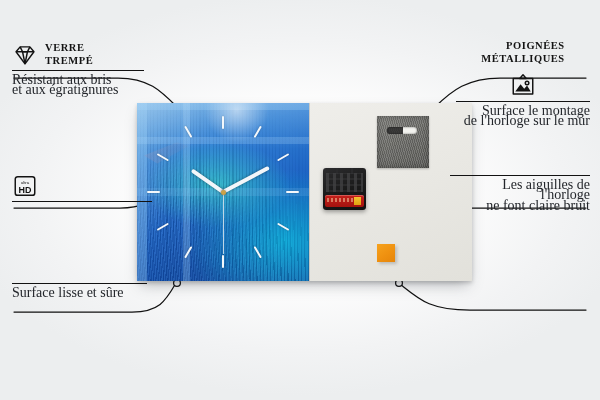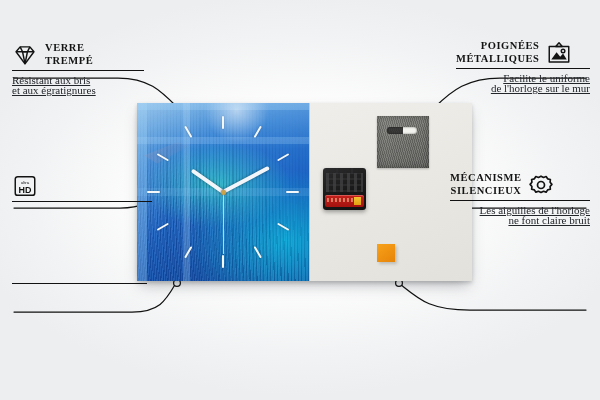--- a/index.html
+++ b/index.html
@@ -166,27 +166,26 @@
   .co-head { display:flex; align-items:center; gap:7px; }
   .co-title {
     font-family:"Liberation Serif", serif;
     font-weight:bold; font-size:10.5px; line-height:12.5px;
     letter-spacing:.55px; color:#131313; text-transform:uppercase;
     white-space:pre-line;
   }
   .co-rule { height:1.2px; background:#121212; margin:3px 0 3.5px; }
   .co-sub {
     font-family:"Liberation Serif", serif;
-    font-size:11px; line-height:10.5px; color:#23262b;
+    font-size:14px; line-height:10.5px; color:#23262b;
     white-space:pre-line;
-    text-decoration:underline;
   }
   .left  .co-head { justify-content:flex-start; }
   .left  .co-title, .left .co-sub { text-align:left; }
-  .right .co-head { justify-content:flex-start; }
+  .right .co-head { justify-content:flex-end;flex-direction:column; }
   .right .co-title, .right .co-sub { text-align:right; }
 
   .ico { width:26px; height:24px; flex:0 0 26px; color:#131313; }
   .ico svg { display:block; width:100%; height:100%; }
 
   
   #co-verre       { left:12px;  top:42px;  width:132px; }
   #co-impression  { left:12px;  top:174px; width:140px; }
   #co-bords       { left:12px;  top:280px; width:135px; }
   #co-poignees    { right:10px; top:40px;  width:134px; }
@@ -293,54 +292,43 @@
           <text x="16" y="11.5" text-anchor="middle" font-family="Liberation Sans, sans-serif" font-size="5.4" fill="currentColor">ultra</text>
           <text x="16" y="22" text-anchor="middle" font-family="Liberation Sans, sans-serif" font-size="11" font-weight="bold" fill="currentColor">HD</text>
         </svg>
       </span>
     </div>
     <div class="co-rule"></div>
   </div>
 
   <div class="callout left" id="co-bords">
     <div class="co-rule"></div>
+    <div class="co-sub">Surface lisse et sûre</div>
   </div>
 
   <div class="callout right" id="co-poignees">
     <div class="co-head">
       <span class="co-title">POIGNÉES
 MÉTALLIQUES</span>
       <span class="ico">
         <svg viewBox="0 0 32 28">
             <g fill="none" stroke="currentColor" stroke-width="1.8" stroke-linejoin="round">
           <path d="M16 1.5 L12 6 H20 Z"></path>
               <rect x="4" y="6" width="24" height="19"></rect>
           <path d="M6.5 22 L13 13 L17.5 18.5 L21 14.5 L25.5 22 Z" fill="currentColor" stroke="none"></path>
           <circle cx="21" cy="11.5" r="2.2"></circle>
         </g>
           </svg>
       </span>
     </div>
     <div class="co-rule"></div>
-    <div class="co-sub">Facilite le uniforme
+    <div class="co-sub">Surface le montage
 de l'horloge sur le mur</div>
   </div>
 
   <div class="callout right" id="co-mecanisme">
-    <div class="co-head">
-      <span class="co-title">MÉCANISME
-SILENCIEUX</span>
-      <span class="ico">
-        <svg viewBox="0 0 32 28">
-            <g fill="none" stroke="currentColor" stroke-width="2.1" stroke-linejoin="round">
-          <path d="M16 3.2 l3.1 1.5 3.2 -1.1 1.9 2.8 3.3 .8 -.3 3.4 2.2 2.6 -2.2 2.6 .3 3.4 -3.3 .8 -1.9 2.8 -3.2 -1.1 -3.1 1.5 -3.1 -1.5 -3.2 1.1 -1.9 -2.8 -3.3 -.8 .3 -3.4 -2.2 -2.6 2.2 -2.6 -.3 -3.4 3.3 -.8 1.9 -2.8 3.2 1.1 Z"></path>
-          <circle cx="16" cy="14" r="4.3"></circle>
-        </g>
-          </svg>
-      </span>
-    </div>
     <div class="co-rule"></div>
     <div class="co-sub">Les aiguilles de l'horloge
 ne font claire bruit</div>
   </div>
 
 
 </div>
 
 </body></html>

